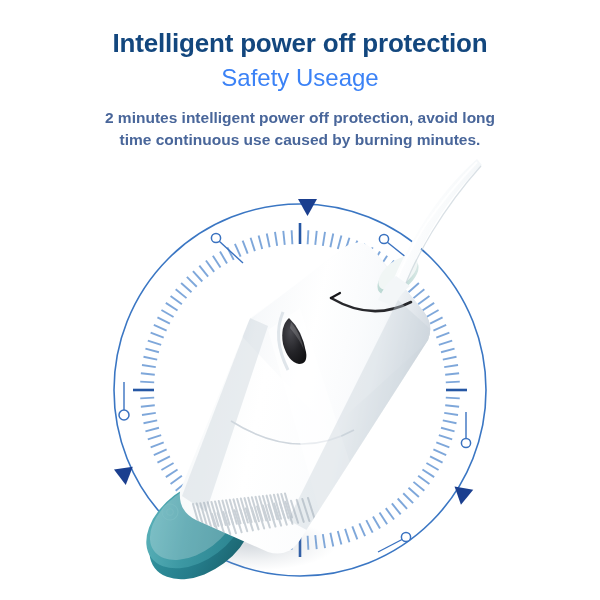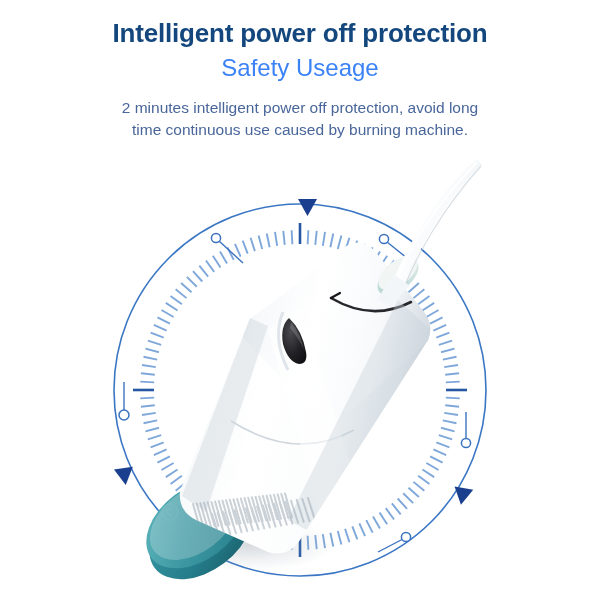--- a/index.html
+++ b/index.html
@@ -22,41 +22,41 @@
     background: #ffffff;
   }
 
   
   .text-block {
     position: absolute;
     top: 0;
     left: 0;
     width: 600px;
     text-align: center;
-    padding-top: 18px;
+    padding-top: 28px;
     box-sizing: border-box;
   }
   .headline {
     font-size: 26px;
     font-weight: bold;
     color: #13477e;
     letter-spacing: -0.2px;
     line-height: 1.16;
     margin: 0;
   }
   .subhead {
     font-size: 24px;
     font-weight: normal;
     color: #3b82f6;
     line-height: 1.2;
     margin: 6px 0 0 0;
   }
   .bodytext {
     font-size: 15.5px;
-    font-weight: normal;
+    font-weight: bold;
     color: #49669a;
     line-height: 1.42;
     margin: 14px auto 0 auto;
     width: 440px;
   }
 
   
   .stage {
     position: absolute;
     top: 0;
@@ -72,21 +72,21 @@
 </head>
 <body>
 
 <div class="page">
 
   <div class="text-block">
     <h1 class="headline">Intelligent power off protection</h1>
     <h2 class="subhead">Safety Useage</h2>
     <p class="bodytext">
       <span>2 minutes intelligent power off protection, avoid long</span><br>
-      <span>time continuous use caused by burning machine.</span>
+      <span>time continuous use caused by burning minutes.</span>
     </p>
   </div>
 
   <div class="stage">
     <svg width="600" height="600" viewBox="0 0 600 600" xmlns="http://www.w3.org/2000/svg">
 
       <defs>
 
         <linearGradient id="bodyGrad" x1="0" y1="0" x2="1" y2="0.25">
           <stop offset="0" stop-color="#e2e7ec"></stop>

